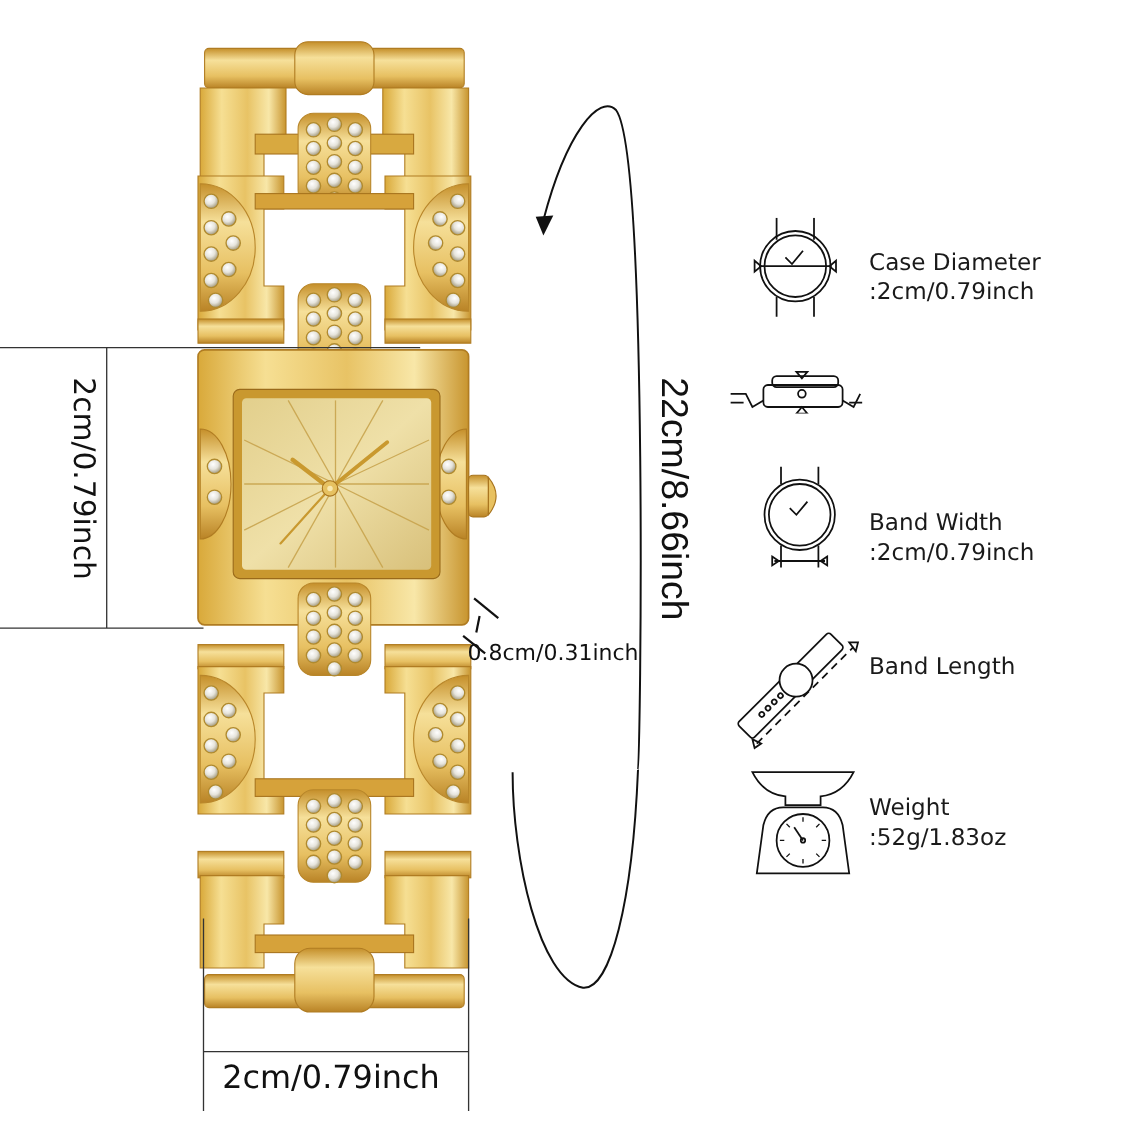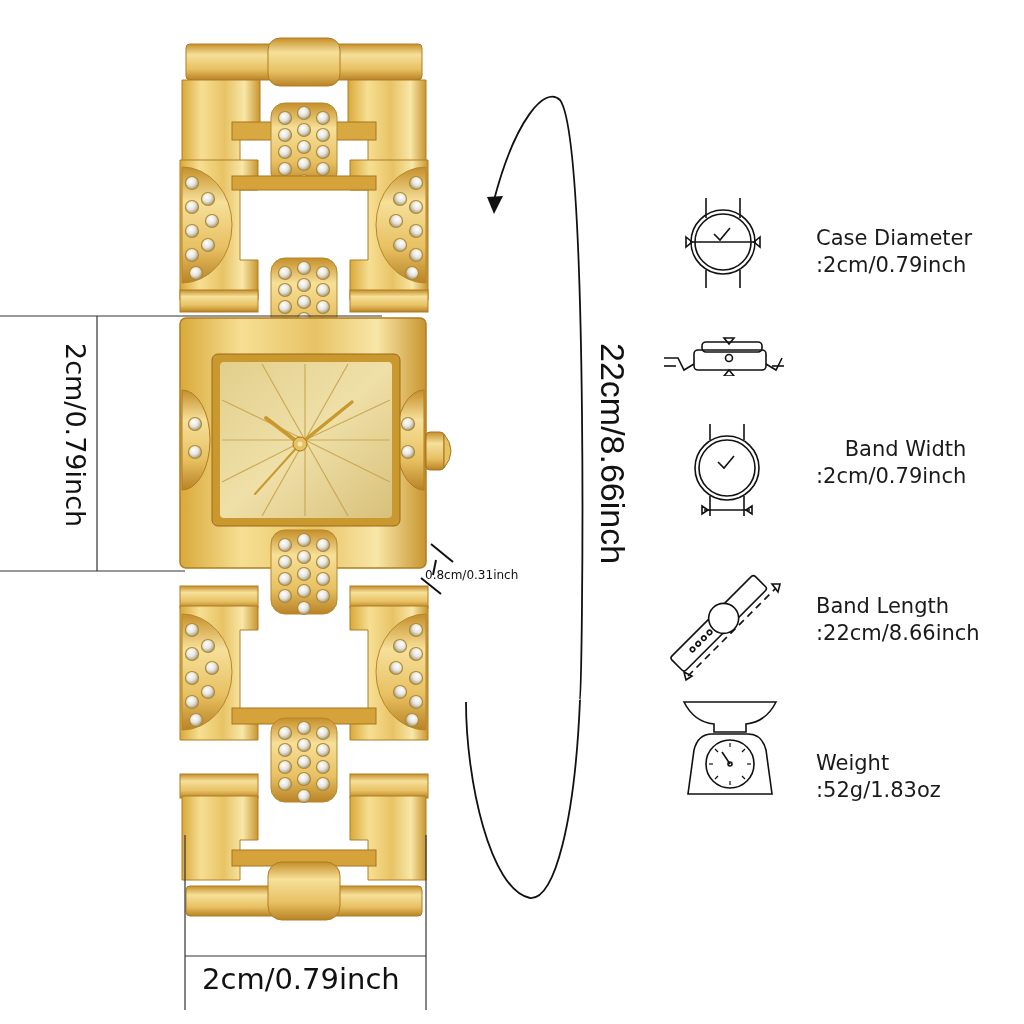--- a/index.html
+++ b/index.html
@@ -1,20 +1,20 @@
 <!DOCTYPE html>
 <html><head>
 <meta charset="utf-8">
 <style>
   html, body { margin:0; padding:0; background:#ffffff; }
   body { width:1024px; height:1024px; position:relative; overflow:hidden; font-family:"DejaVu Sans", sans-serif; color:#111; }
   .abs { position:absolute; }
   svg { display:block; }
   .spec-label { position:absolute; left:790px; font-size:21px; line-height:27px; color:#1a1a1a; font-family:"DejaVu Sans", sans-serif; }
-  .spec-label .name, .spec-label .val { display:block; white-space:nowrap;margin-left:26px; }
+  .spec-label .name, .spec-label .val { display:block; white-space:nowrap; }
   .dim-text { position:absolute; white-space:nowrap; color:#111; font-family:"DejaVu Sans", sans-serif; }
   .rot90 { transform-origin: left top; transform: rotate(90deg); }
 </style>
 </head>
 <body>
 
 <div class="abs" style="left:0;top:0;width:1024px;height:1024px;">
 <svg width="1024" height="1024" viewBox="0 0 1024 1024">
   <defs>
     <linearGradient id="gold" x1="0" y1="0" x2="1" y2="0">
@@ -176,21 +176,21 @@
     <path d="M580,700 C575,820 555,900 530,898 C490,890 466,780 466,702"></path>
     <polygon points="487,197 503,196 494,214" fill="#111" stroke="none"></polygon>
   </g>
 </svg>
 </div>
 
 <div class="dim-text rot90" style="left:91px; top:343px; font-size:27px;">2cm/0.79inch</div>
 
 <div class="dim-text" style="left:202px; top:962px; font-size:29px;">2cm/0.79inch</div>
 
-<div class="dim-text" style="left:425px; top:568px; font-size:12px;">0.8cm/0.31inch</div>
+<div class="dim-text" style="left:425px; top:581px; font-size:20px;">0.8cm/0.31inch</div>
 
 <div class="dim-text rot90" style="left:632px; top:343px; font-size:34px; font-family:'Liberation Sans', sans-serif;">22cm/8.66inch</div>
 
 <div class="abs" style="left:0;top:0;">
 
   <div class="abs">
     <svg class="abs" style="left:684px;top:198px;" width="80" height="92" viewBox="0 0 80 92">
       <g stroke="#111" stroke-width="1.6" fill="none">
         <line x1="22" y1="0" x2="22" y2="20"></line>
           <line x1="56" y1="0" x2="56" y2="20"></line>
@@ -236,21 +236,21 @@
         <line x1="22" y1="72" x2="22" y2="92"></line>
           <line x1="56" y1="72" x2="56" y2="92"></line>
         <circle cx="39" cy="44" r="32"></circle>
           <circle cx="39" cy="44" r="28"></circle>
         <polyline points="30,38 36,44 46,32"></polyline>
         <line x1="16" y1="86" x2="62" y2="86"></line>
         <polygon points="14,82 20,86 14,90"></polygon>
           <polygon points="64,82 58,86 64,90"></polygon>
       </g>
     </svg>
-    <div class="spec-label" style="top:436px;text-align:right;">
+    <div class="spec-label" style="top:462px;">
       <span class="name">Band Width</span>
       <span class="val">:2cm/0.79inch</span>
     </div>
   </div>
 
   <div class="abs">
     <svg class="abs" style="left:668px;top:566px;" width="116" height="116" viewBox="0 0 116 116">
       <g stroke="#111" stroke-width="1.6" fill="none">
         <g transform="rotate(-45 50 58)">
           <rect x="-8" y="48" width="118" height="20" rx="3"></rect>
@@ -260,21 +260,20 @@
             <circle cx="30" cy="58" r="2.2"></circle>
             <circle cx="38" cy="58" r="2.2"></circle>
         </g>
         <line x1="20" y1="110" x2="108" y2="22" stroke-dasharray="7 5"></line>
         <polygon points="104,18 112,18 110,26"></polygon>
         <polygon points="16,106 18,114 24,110"></polygon>
       </g>
     </svg>
     <div class="spec-label" style="top:593px;">
       <span class="name">Band Length</span>
-      <span class="val">:22cm/8.66inch</span>
     </div>
   </div>
 
   <div class="abs">
     <svg class="abs" style="left:682px;top:698px;" width="100" height="100" viewBox="0 0 100 100">
       <g stroke="#111" stroke-width="1.6" fill="none">
         <path d="M2,4 H94 Q84,24 64,26 V34 H32 V26 Q12,24 2,4 Z"></path>
         <path d="M30,36 H66 Q80,36 84,52 L90,96 H6 L12,52 Q16,36 30,36 Z"></path>
         <circle cx="48" cy="66" r="24"></circle>
         <line x1="48" y1="66" x2="40" y2="54"></line>
@@ -284,18 +283,18 @@
             <line x1="48" y1="83" x2="48" y2="87"></line>
           <line x1="27" y1="66" x2="31" y2="66"></line>
             <line x1="65" y1="66" x2="69" y2="66"></line>
           <line x1="33" y1="51" x2="36" y2="54"></line>
             <line x1="63" y1="51" x2="60" y2="54"></line>
           <line x1="33" y1="81" x2="36" y2="78"></line>
             <line x1="63" y1="81" x2="60" y2="78"></line>
         </g>
       </g>
     </svg>
-    <div class="spec-label" style="top:750px;">
+    <div class="spec-label" style="top:721px;">
       <span class="name">Weight</span>
       <span class="val">:52g/1.83oz</span>
     </div>
   </div>
 </div>
 
 </body></html>

